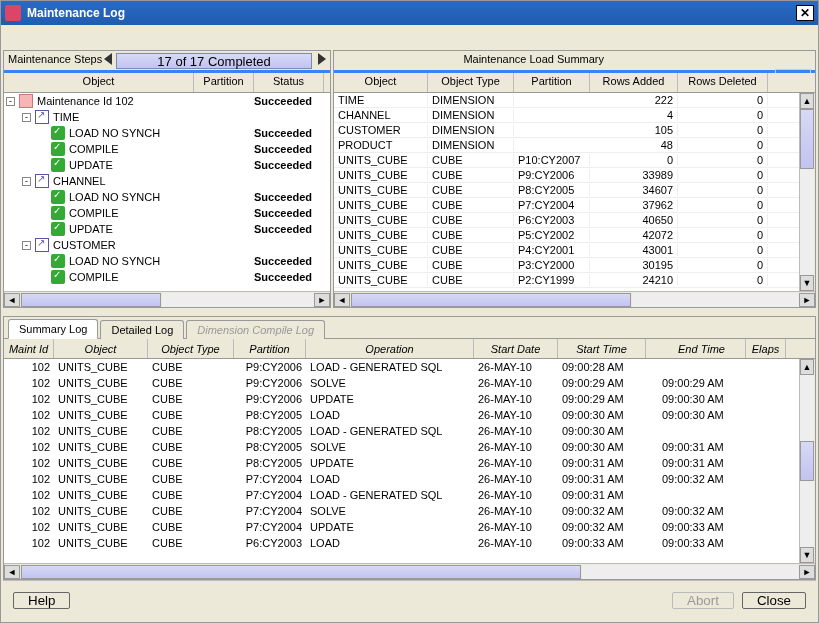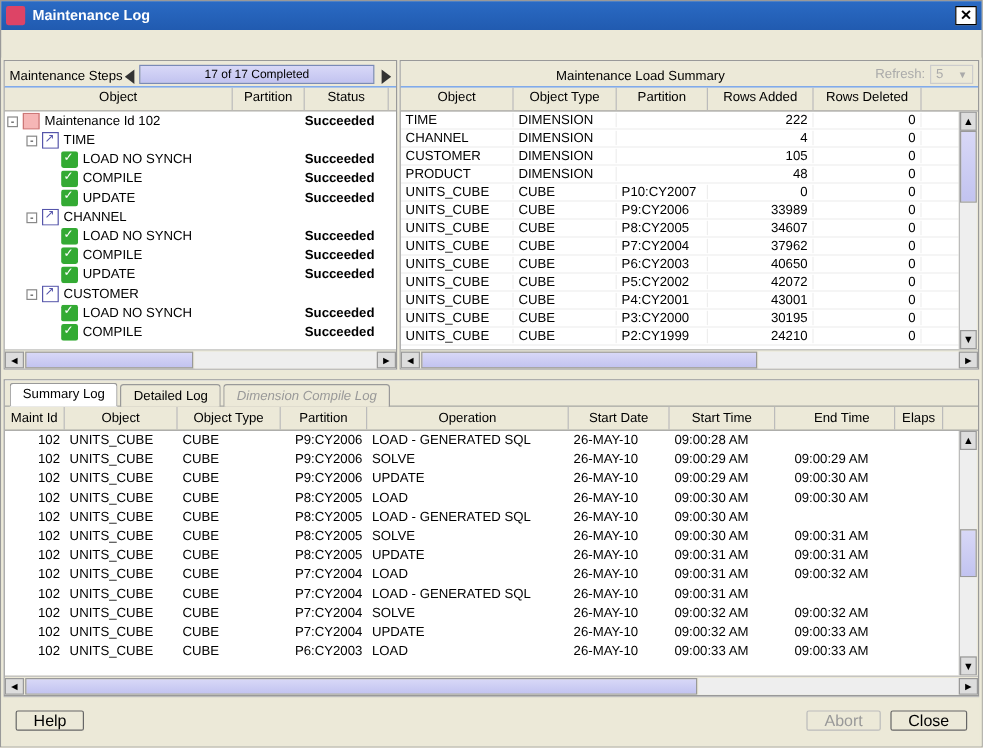--- a/index.html
+++ b/index.html
@@ -6,24 +6,24 @@
   body { font-family: Tahoma, Arial, sans-serif; font-size: 11px; background: #ece9d8; width: 819px; height: 623px; overflow: hidden; }
   .window { width: 819px; height: 623px; display: flex; flex-direction: column; border: 1px solid #999; gap: 23px; }
   .titlebar { background: linear-gradient(to bottom,#2a6ac4,#215bb0); color: white; height: 24px; display: flex; align-items: center; padding: 0 4px; font-weight: bold; font-size: 12px; }
   .titlebar .spacer { flex: 1; }
   .titlebar .icon { width: 16px; height: 16px; background: #d46; border-radius: 2px; margin-right: 6px; }
   .close-btn { width: 18px; height: 16px; background: #fff; color:#000; display:flex; align-items:center; justify-content:center; font-weight:bold; font-family: sans-serif; font-size: 12px; border: 1px solid #000; cursor:pointer;}
   .content { flex: 1; background: #ece9d8; display:flex; flex-direction:column; padding: 2px; overflow:hidden;}
   .upper { display:flex; height: 258px; gap:2px; }
   .steps-panel { width: 328px; display:flex; flex-direction:column; border:1px solid #999; background:#fff; }
   .load-panel { flex:1; display:flex; flex-direction:column; border:1px solid #999; background:#fff;}
-  .panel-header { display:flex; align-items:flex-end; padding:2px 4px; background:#ece9d8; border-bottom:1px solid #3b82f6; height:22px;}
+  .panel-header { display:flex; align-items:flex-start; padding:2px 4px; background:#ece9d8; border-bottom:3px solid #3b82f6; height:22px;}
   .panel-header .label { white-space:nowrap; }
   .prog-wrap { flex:1; margin:0 4px; position:relative; height:16px; border:1px solid #7a8ab7; background:linear-gradient(to bottom,#d8d8f7,#c2c3f0); display:flex; align-items:center; justify-content:center; }
-  .prog-text { font-size:10px; }
+  .prog-text { font-size:13px; }
   .tiny-triangle { width:0; height:0; border-top:6px solid transparent; border-bottom:6px solid transparent; border-left:8px solid #333; margin-left:2px; }
   .tiny-triangle.flip { border-left:none; border-right:8px solid #333; }
   .load-header-title { flex:1; text-align:center; }
   .refresh-block { display:flex; align-items:center; color:#aaa; gap:4px;margin-top:16px; }
   .refresh-combo { border:1px solid #ccc; padding:1px 4px; color:#aaa; width:36px; display:flex; justify-content:space-between; align-items:center;}
   .chev { font-size:8px; color:#aaa; }
   .col-headers { display:flex; background:#ece9d8; border-bottom:1px solid #999; height:20px; }
   .col-headers > div { border-right:1px solid #bbb; padding:2px 4px; overflow:hidden; text-align:center; white-space:nowrap;}
   .tree-body { flex:1; overflow:hidden; background:#fff; position:relative; }
   .tree-row { display:flex; height:16px; align-items:center; }
@@ -54,21 +54,21 @@
   .c-obj { width:94px; } .c-type { width:86px;} .c-part{width:76px;} .c-add{width:88px; text-align:right;} .c-del{width:90px; text-align:right;}
 
   .lower { flex:1; display:flex; flex-direction:column; margin-top:8px; border:1px solid #999; background:#fff; overflow:hidden;}
   .tabs { display:flex; background:#ece9d8; border-bottom:1px solid #999; height:22px; align-items:flex-end; padding-left:4px;}
   .tab { padding:3px 10px; border:1px solid #999; border-bottom:none; background:#ece9d8; margin-right:2px; border-radius:3px 3px 0 0; cursor:pointer; position:relative; top:1px;}
   .tab.active { background:#fff; font-weight:normal; border-bottom:1px solid #fff;}
   .tab.disabled { color:#999; font-style:italic; }
   .log-body-wrap { flex:1; display:flex; overflow:hidden;}
   .log-body { flex:1; overflow:hidden; background:#fff;}
   .log-headers { display:flex; background:#ece9d8; border-bottom:1px solid #999; height:20px;}
-  .log-headers > div { border-right:1px solid #bbb; padding:4px 4px; text-align:center; overflow:hidden; white-space:nowrap; font-size:11px;}
+  .log-headers > div { border-right:1px solid #bbb; padding:4px 4px; text-align:center; overflow:hidden; white-space:nowrap; font-size:11px;font-style:italic;}
   .log-row { display:flex; height:16px; align-items:center;}
   .log-row > div { padding:0 4px; overflow:hidden; white-space:nowrap;}
   .l-id{width:50px; text-align:right;} .l-obj{width:94px;} .l-type{width:86px;} .l-part{width:72px; text-align:right;} .l-op{width:168px;} .l-sd{width:84px;} .l-st{width:88px;} .l-et{width:88px;margin-left:12px;} .l-el{width:40px;}
 
   .bottom-bar { height:40px; display:flex; align-items:center; padding:6px 10px; justify-content:space-between; border-top:1px solid #bbb; background:#ece9d8;}
   .btn { padding:0 14px; border:1px solid #666; background:#ece9d8; cursor:pointer; border-radius:2px;}
   .btn[disabled] { color:#999; border-color:#bbb; cursor:default;}
   .right-btns { display:flex; gap:8px;}
 </style>
 </head>

